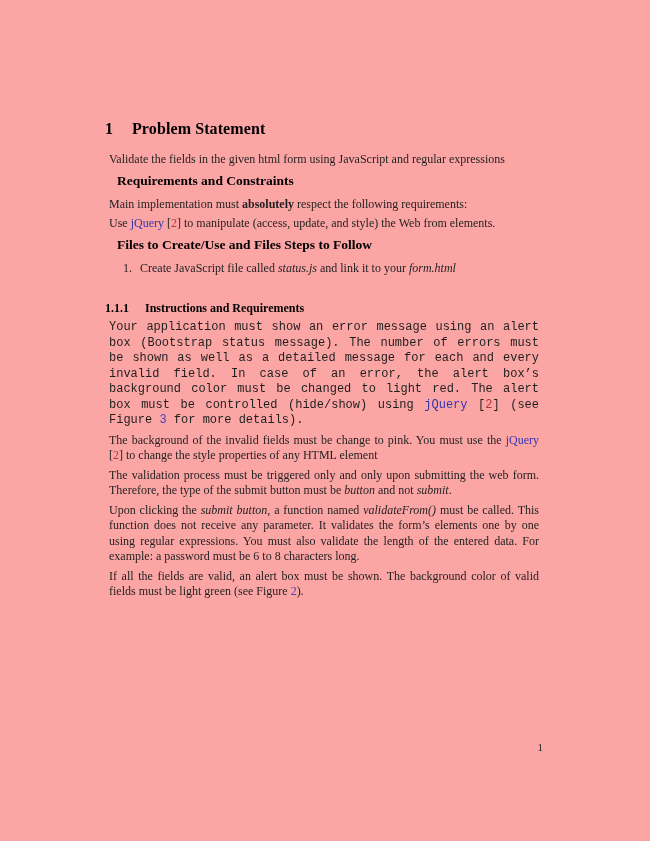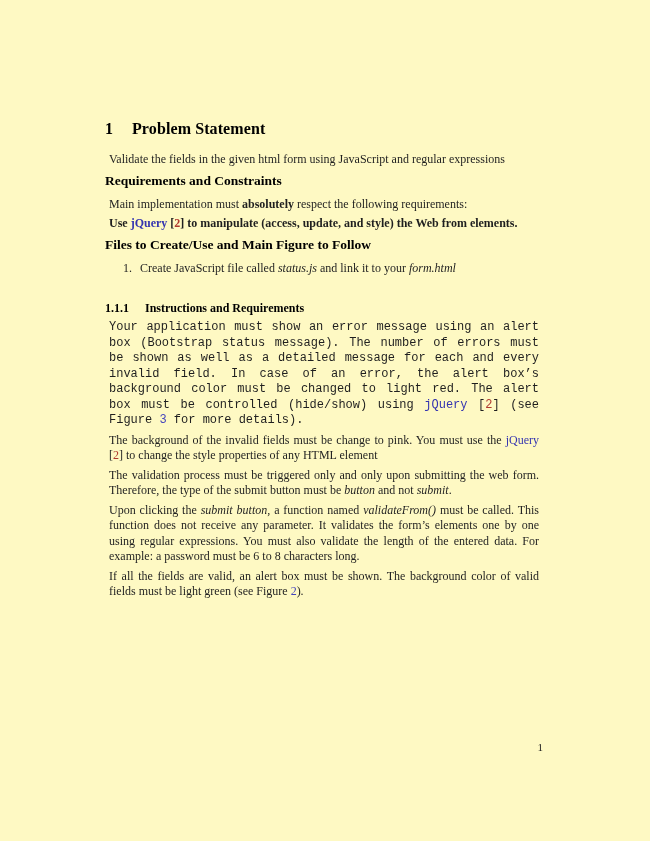--- a/index.html
+++ b/index.html
@@ -6,55 +6,55 @@
   body {
     width:650px; height:841px;
     background:#ffffff;
     font-family:"Liberation Serif","DejaVu Serif",serif;
     color:#1f1f1f;
     position:relative;
     overflow:hidden;
   }
   .page {
     position:absolute; inset:0;
-    background:#fef9c3;
+    background:#fca5a5;
   }
   .content {
     position:absolute;
     left:105px; top:0;
     width:438px;
     padding-top:118px;
     font-size:12px;
     line-height:15.5px;
   }
   .title {
     font-size:16px; font-weight:bold; color:#000;
     line-height:22px;
     margin:0 0 12px 0;
     letter-spacing:0.1px;
   }
   .title .num { display:inline-block; width:27px; }
   .h2 {
     font-size:13.5px; font-weight:bold; color:#000;
     line-height:18px;
-    margin:0 0 7px 0;
+    margin:0 0 7px 12px;
   }
   .h3 {
     font-size:12px; font-weight:bold; color:#000;
     line-height:16px;
     margin:0 0 2px 0;
   }
   .h3 .num { display:inline-block; width:40px; }
   p.para {
     margin:4px;
     text-align:justify;
   }
   .mb-intro   { margin-bottom:18px; }
   .mb-lead    { margin-bottom:6px; }
-  .mb-use     { margin-bottom:25px;font-weight:bold; }
+  .mb-use     { margin-bottom:25px; }
   .mb-subbody { margin-bottom:17px;font-family:Liberation Mono, monospace; }
   .mb-p       { margin-bottom:16px; }
   .indent-1 { margin-left:18px; text-align:left; }
   .indent-2 { margin-left:28px; }
   .list-item { display:flex; margin:0 0 24px 18px; }
   .list-item .marker { width:17px; flex:none; }
   .seg-bold { font-weight:bold; }
   .seg-italic { font-style:italic; }
   .footer-pagenum {
     position:absolute;
@@ -74,21 +74,21 @@
     </div>
 
     <p class="para mb-intro" style="text-align:left;"><span class="seg seg-plain">Validate the fields in the given html form using JavaScript and regular expressions</span></p>
 
     <div class="h2">Requirements and Constraints</div>
 
     <p class="para mb-lead" style="text-align:left;"><span class="seg seg-plain">Main implementation must </span><span class="seg seg-bold">absolutely</span><span class="seg seg-plain"> respect the following requirements:</span></p>
 
     <p class="para indent-1 mb-use"><span class="seg seg-plain">Use </span><span class="seg seg-link" style="color: rgb(52, 52, 176);">jQuery</span><span class="seg seg-plain"> [</span><span class="seg seg-cite" style="color: rgb(176, 57, 46);">2</span><span class="seg seg-plain">] to manipulate (access, update, and style) the Web from elements.</span></p>
 
-    <div class="h2">Files to Create/Use and Main Figure to Follow</div>
+    <div class="h2">Files to Create/Use and Files Steps to Follow</div>
 
     <div class="list-item">
       <span class="marker">1.</span>
       <span><span class="seg seg-plain">Create JavaScript file called </span><span class="seg seg-italic">status.js</span><span class="seg seg-plain"> and link it to your </span><span class="seg seg-italic">form.html</span></span>
     </div>
 
     <div class="h3">
       <span class="num">1.1.1</span><span>Instructions and Requirements</span>
     </div>
 

